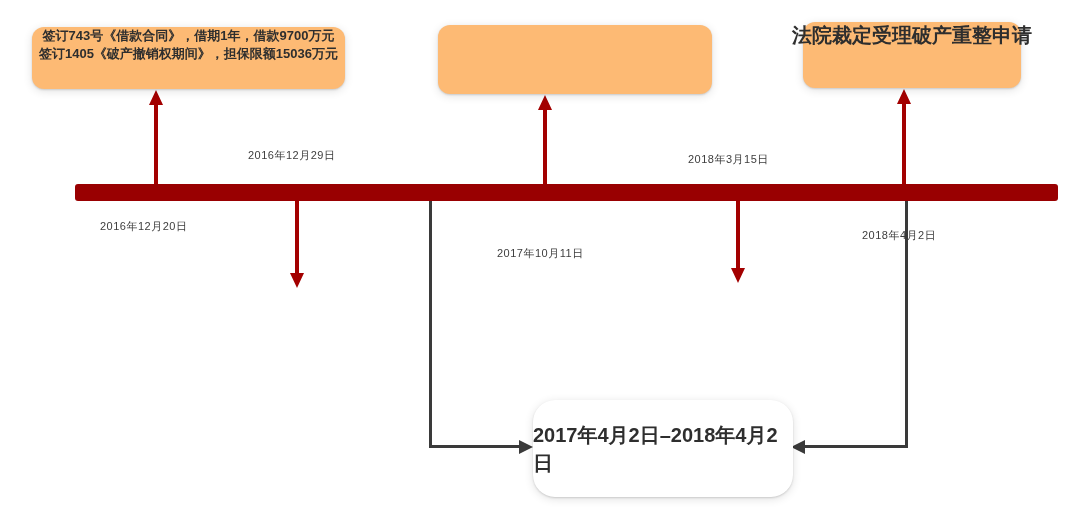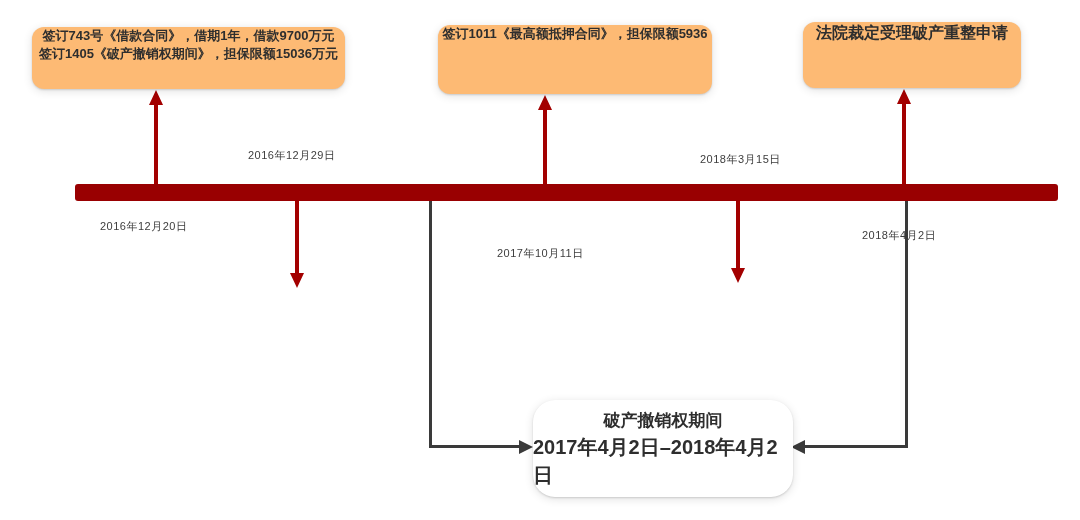--- a/index.html
+++ b/index.html
@@ -42,21 +42,21 @@
 </head>
 <body>
 
 <div class="canvas">
 
   <div class="bar"></div>
 
   <div class="date" style="left:100px;top:219px;">2016年12月20日</div>
   <div class="date" style="left:248px;top:148px;">2016年12月29日</div>
   <div class="date" style="left:497px;top:246px;">2017年10月11日</div>
-  <div class="date" style="left:688px;top:152px;margin-left:12px;">2018年3月15日</div>
+  <div class="date" style="left:688px;top:152px;">2018年3月15日</div>
   <div class="date" style="left:862px;top:228px;">2018年4月2日</div>
 
   <div class="vshaft" style="left:154px;top:103px;height:81px;"></div>
   <div class="head-up" style="left:149px;top:90px;"></div>
 
   <div class="vshaft" style="left:295px;top:201px;height:72px;"></div>
   <div class="head-down" style="left:290px;top:273px;"></div>
 
   <div class="vshaft" style="left:543px;top:108px;height:76px;"></div>
   <div class="head-up" style="left:538px;top:95px;"></div>
@@ -74,27 +74,25 @@
   <div class="gseg" style="left:905px;top:201px;width:3px;height:246px;"></div>
   <div class="gseg" style="left:805px;top:445px;width:103px;height:3px;"></div>
   <div class="ghead-left" style="left:791px;top:440px;"></div>
 
   <div class="card" style="left:32px;top:27px;width:313px;height:62px;font-size:13px;">
     <div>签订743号《借款合同》，借期1年，借款9700万元</div>
     <div>签订1405《破产撤销权期间》，担保限额15036万元</div>
   </div>
 
   <div class="card" style="left:438px;top:25px;width:274px;height:69px;font-size:13px;">
-    <div>签订1011《最高额抵押合同》，担保限额5936</div>
   </div>
 
-  <div class="card" style="left:803px;top:22px;width:218px;height:66px;font-size:16px;">
+  <div class="card" style="left:803px;top:22px;width:218px;height:66px;font-size:20px;">
     <div>法院裁定受理破产重整申请</div>
   </div>
 
 
 
   <div class="period">
-    <div class="t">破产撤销权期间</div>
     <div class="r">2017年4月2日–2018年4月2日</div>
   </div>
 
 </div>
 
 </body></html>

